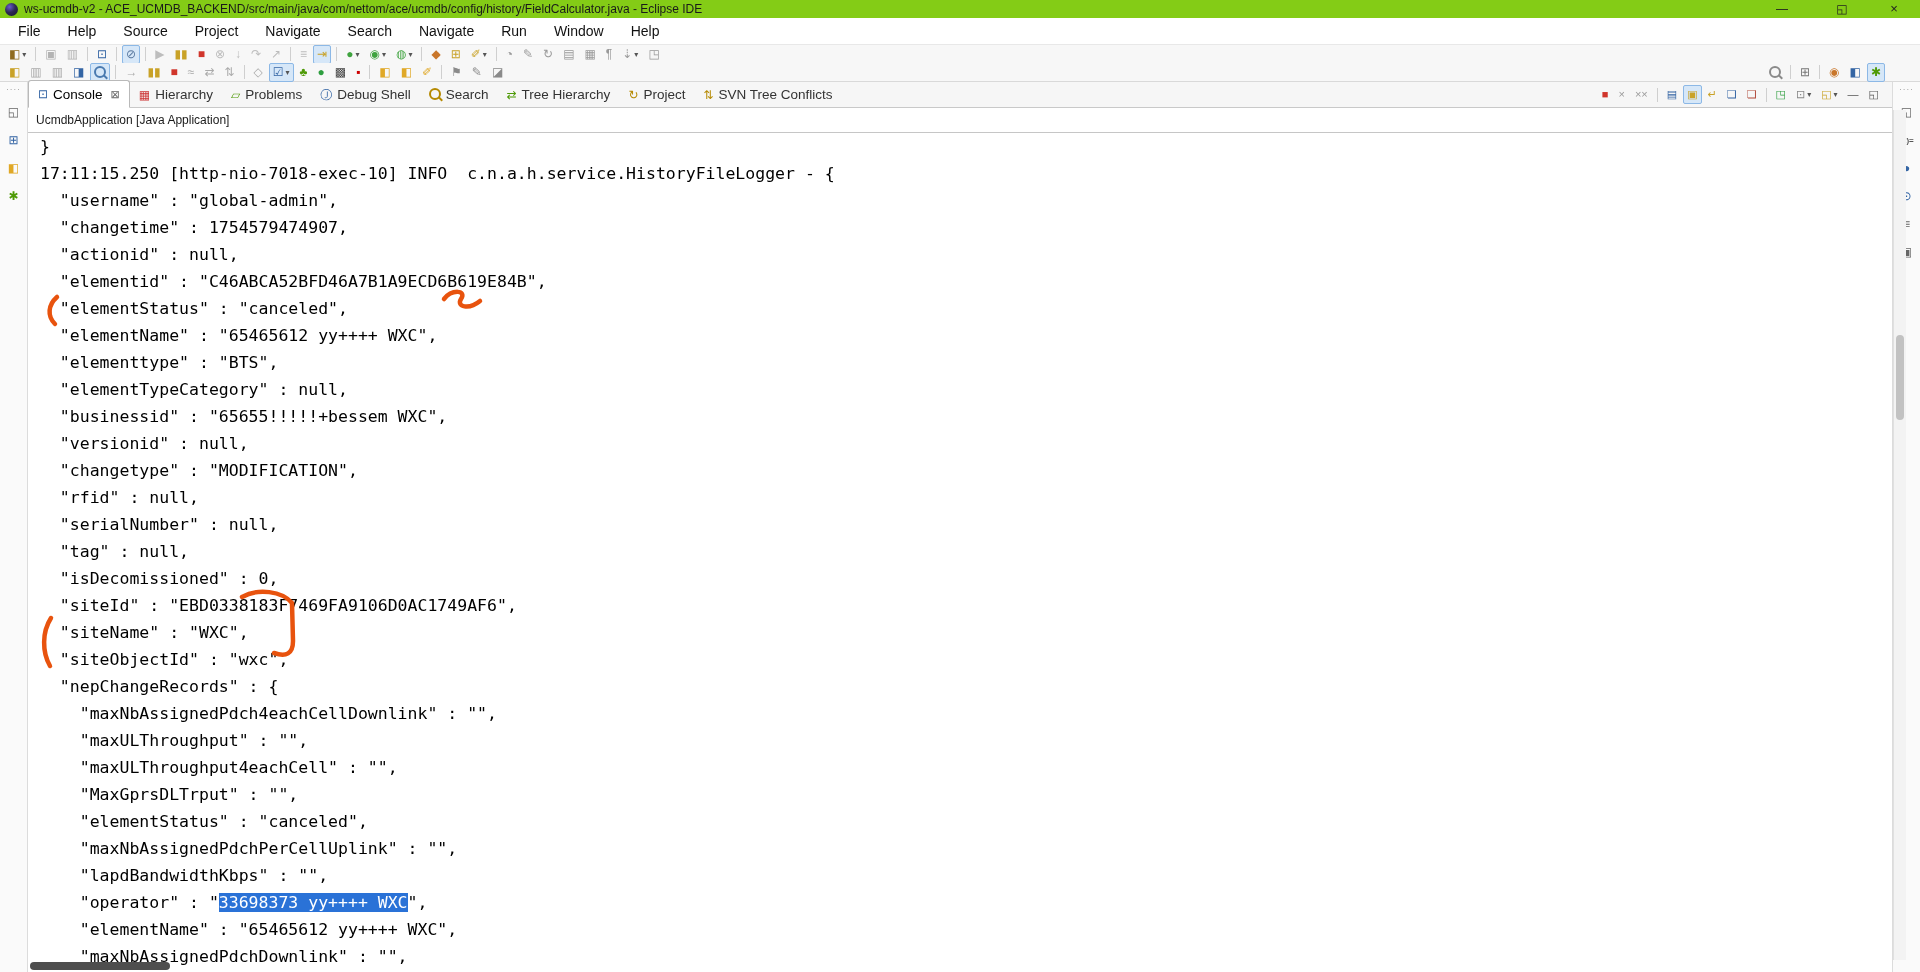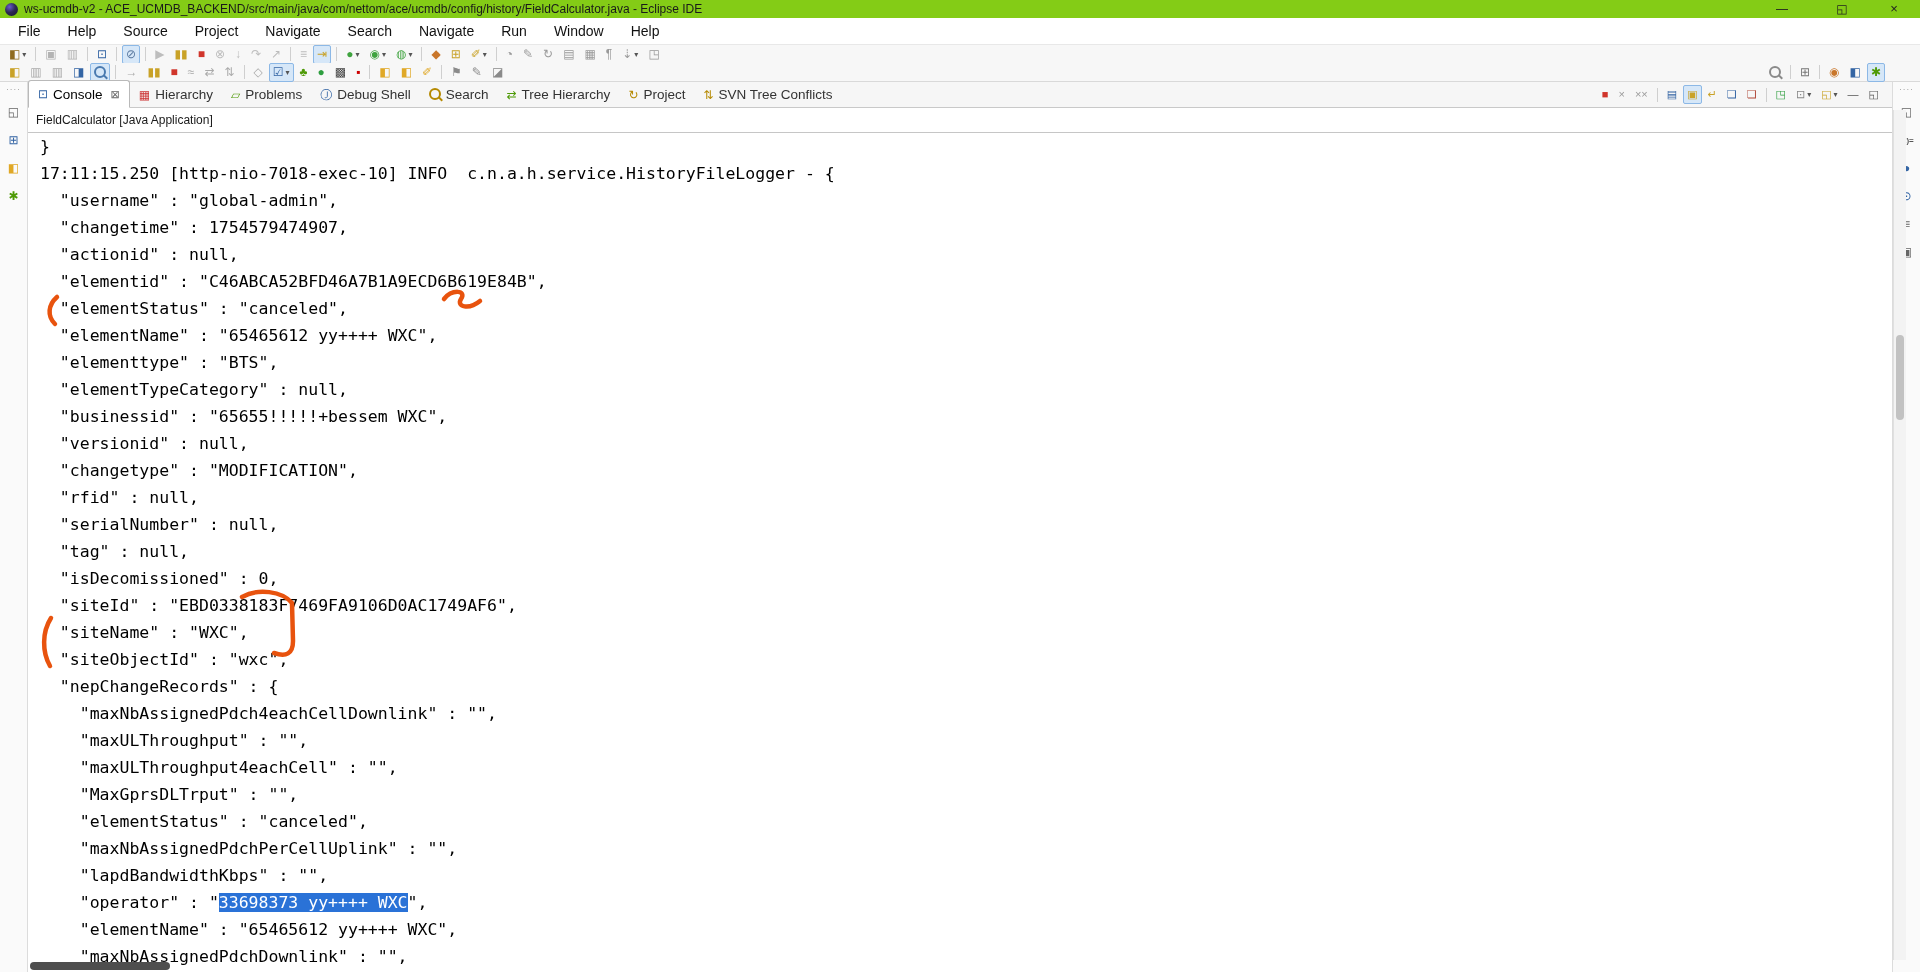--- a/index.html
+++ b/index.html
@@ -413,21 +413,21 @@
         <span class="tbic">
           <span style="color: rgb(85, 85, 85);">—</span>
         </span>
         <span class="tbic">
           <span style="color: rgb(85, 85, 85);">◱</span>
         </span>
       </div>
   </div>
 
   <div class="consolewrap">
-    <div class="consolehdr">FieldCalculator [Java Application]</div>
+    <div class="consolehdr">UcmdbApplication [Java Application]</div>
     <div class="consolebody" id="cbody">
         <div class="cline">}</div>
         <div class="cline">17:11:15.250 [http-nio-7018-exec-10] INFO  c.n.a.h.service.HistoryFileLogger - {</div>
         <div class="cline">  "username" : "global-admin",</div>
         <div class="cline">  "changetime" : 1754579474907,</div>
         <div class="cline">  "actionid" : null,</div>
         <div class="cline">  "elementid" : "C46ABCA52BFD46A7B1A9ECD6B619E84B",</div>
         <div class="cline">  "elementStatus" : "canceled",</div>
         <div class="cline">  "elementName" : "65465612 yy++++ WXC",</div>
         <div class="cline">  "elementtype" : "BTS",</div>

